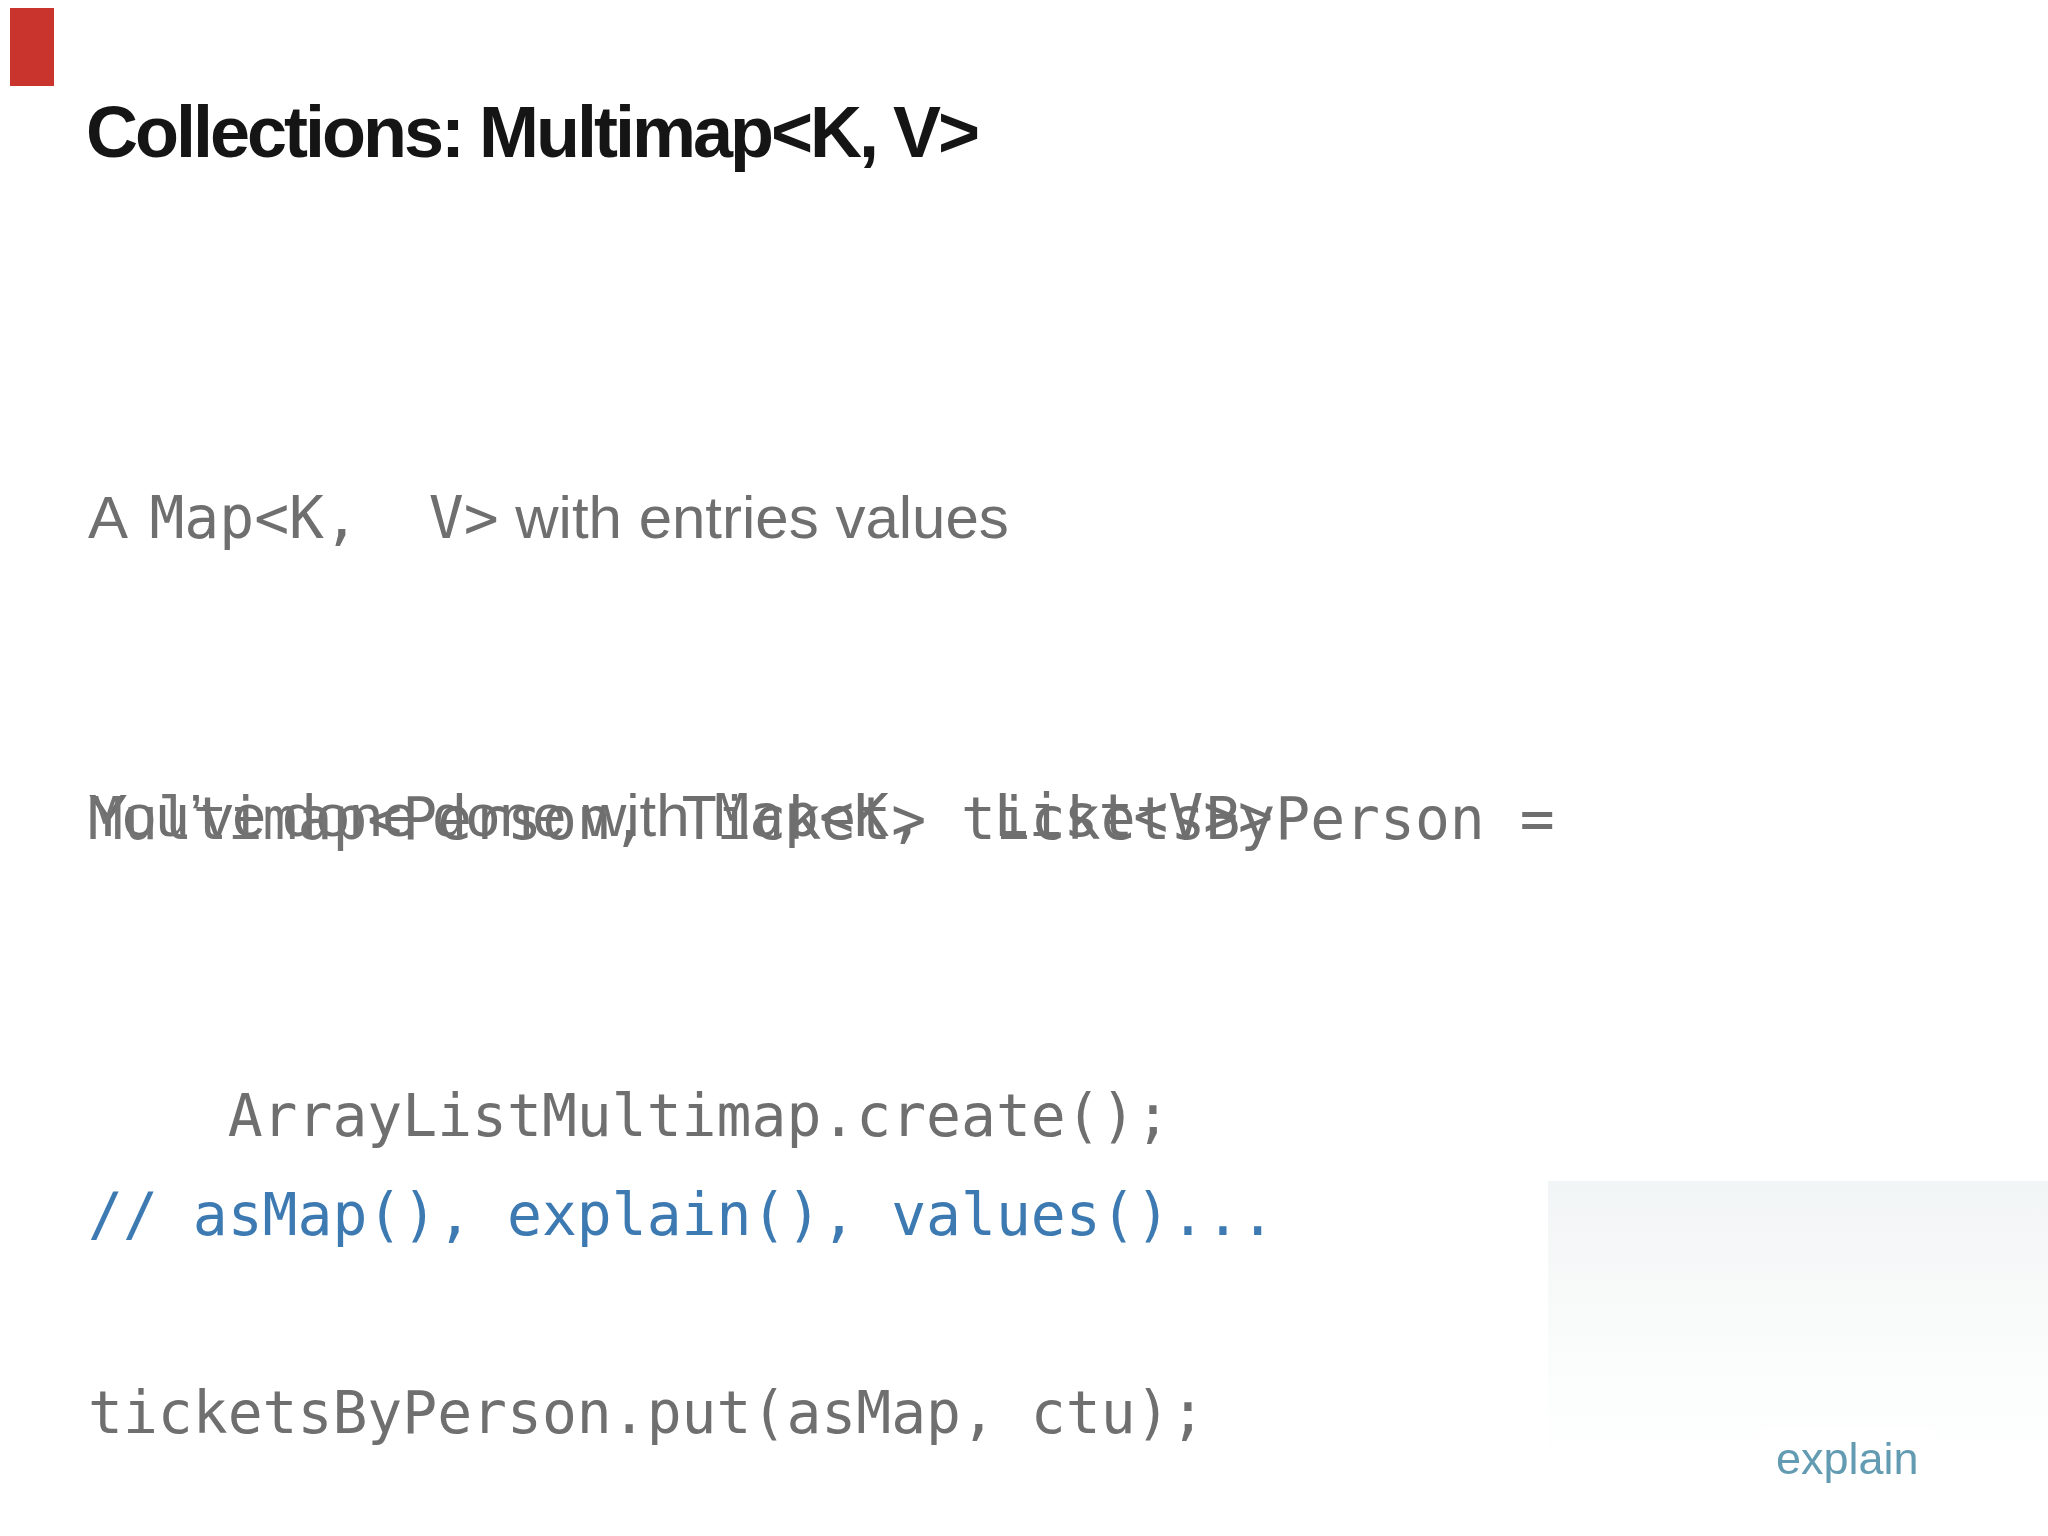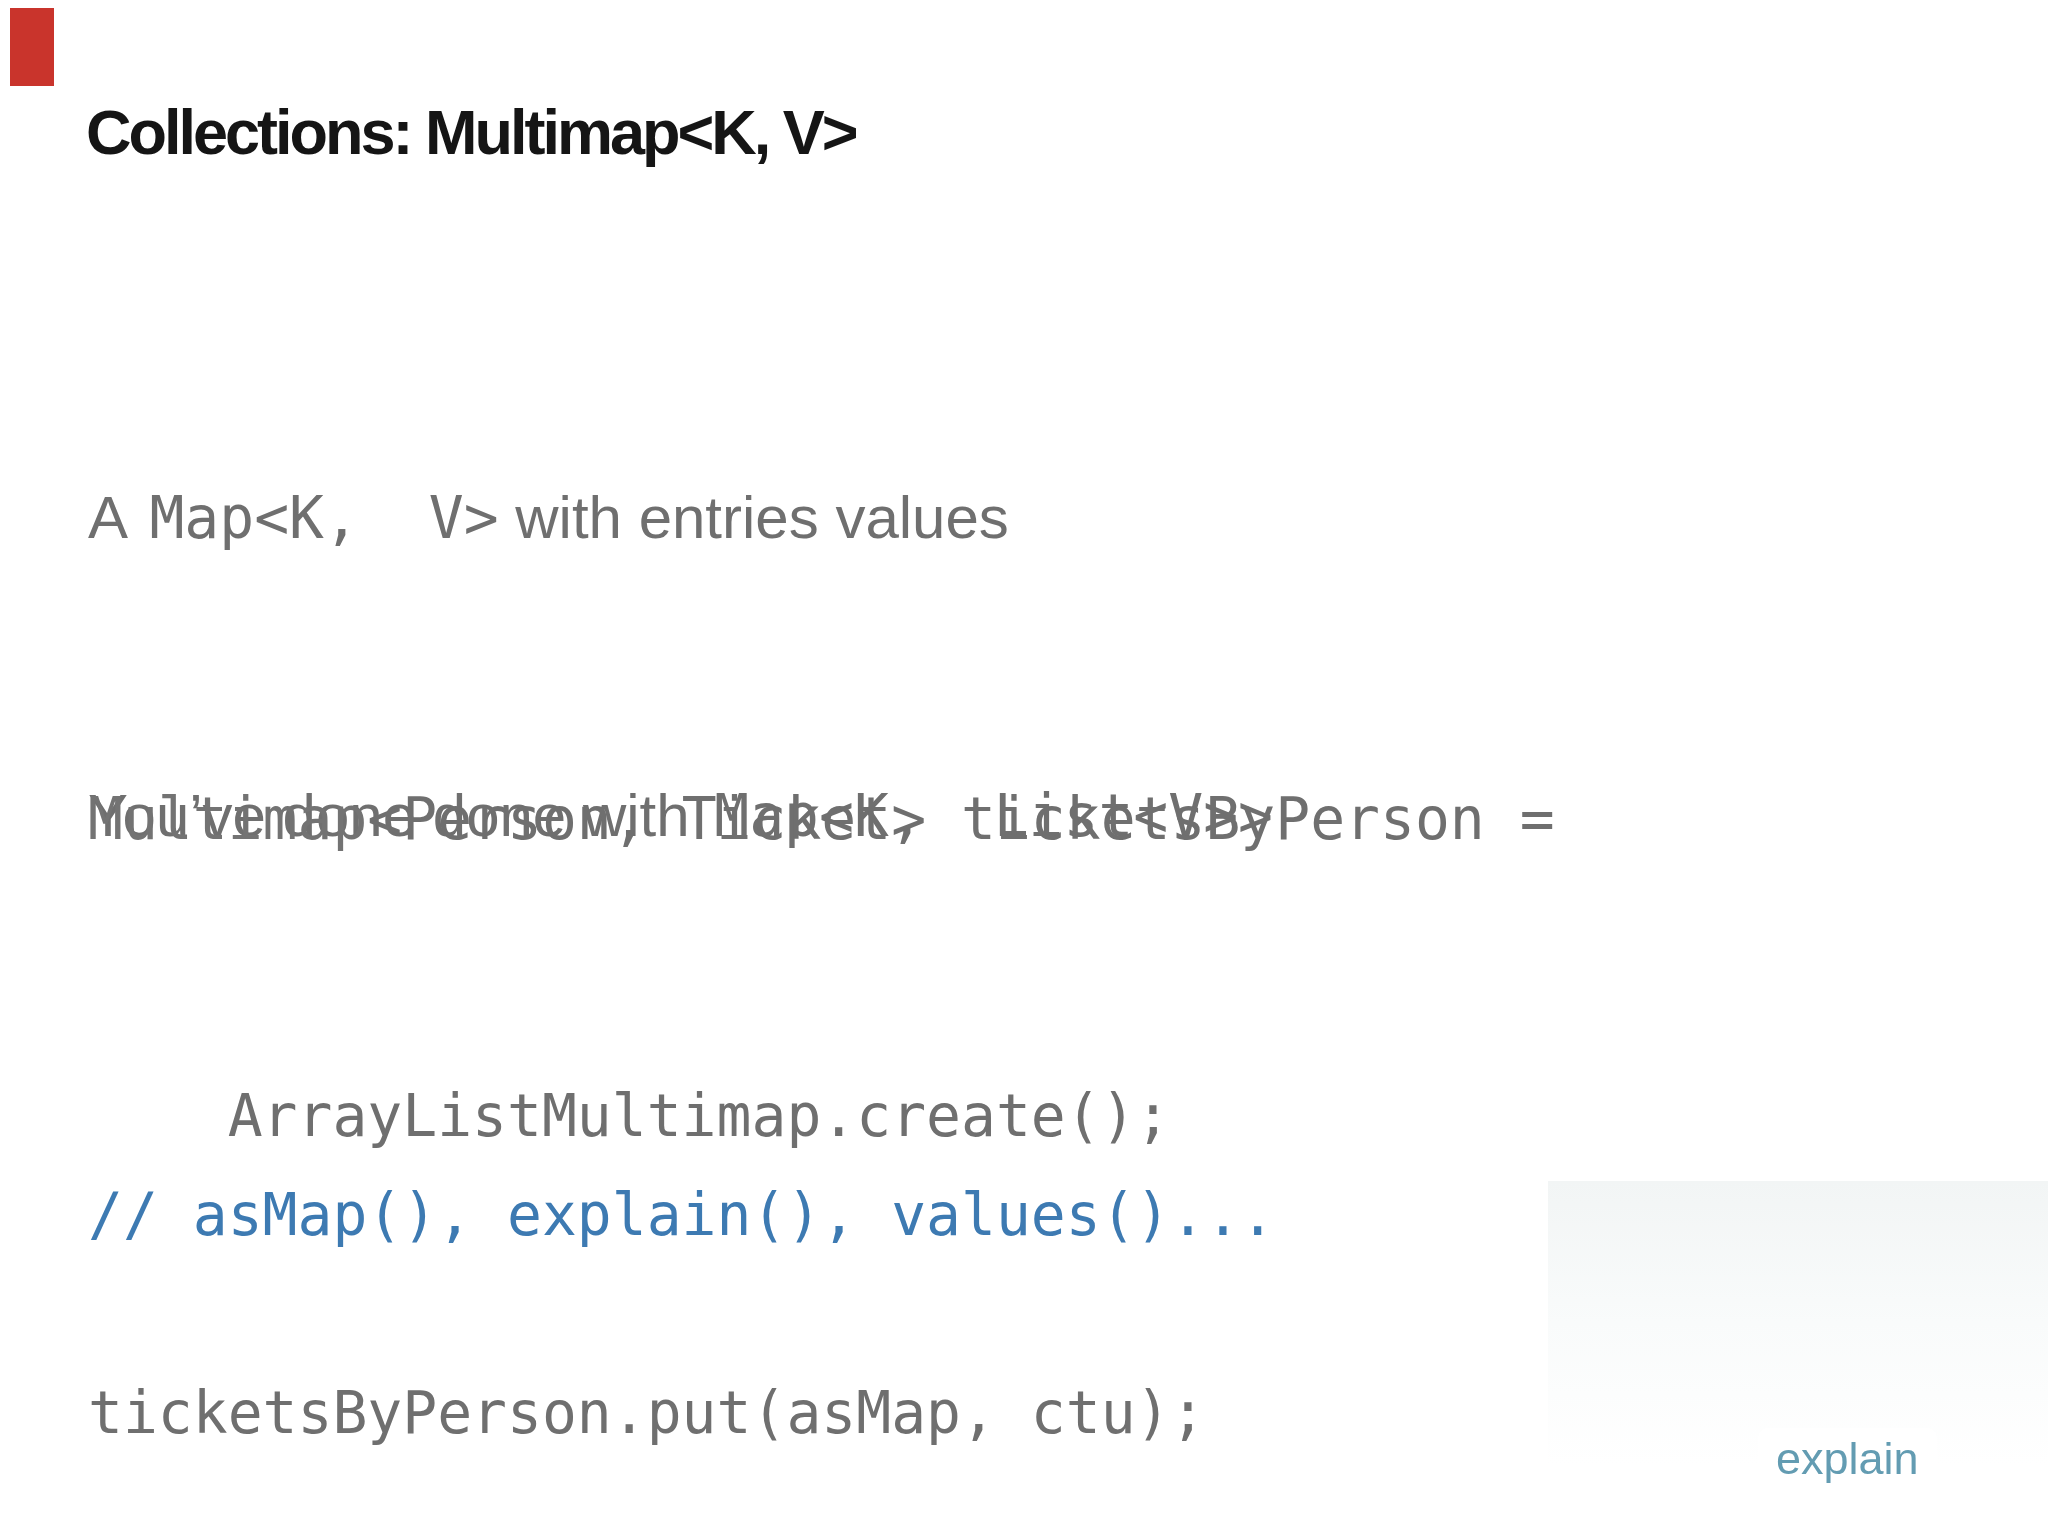--- a/index.html
+++ b/index.html
@@ -11,21 +11,21 @@
     font-family:"Liberation Sans", sans-serif;
   }
   .rec-indicator{
     position:absolute;left:10px;top:8px;
     width:44px;height:78px;
     background:#c9342c;
   }
   .slide-title{
     position:absolute;left:86px;top:84px;
     margin:0;
-    font-size:63px;line-height:96px;
+    font-size:72px;line-height:96px;
     font-weight:700;
     letter-spacing:-3px;
     color:#151515;
     white-space:nowrap;
   }
   .body-block{
     position:absolute;left:88px;top:270px;
     font-size:60px;line-height:99px;
     color:#6f6f6f;
     white-space:pre;

